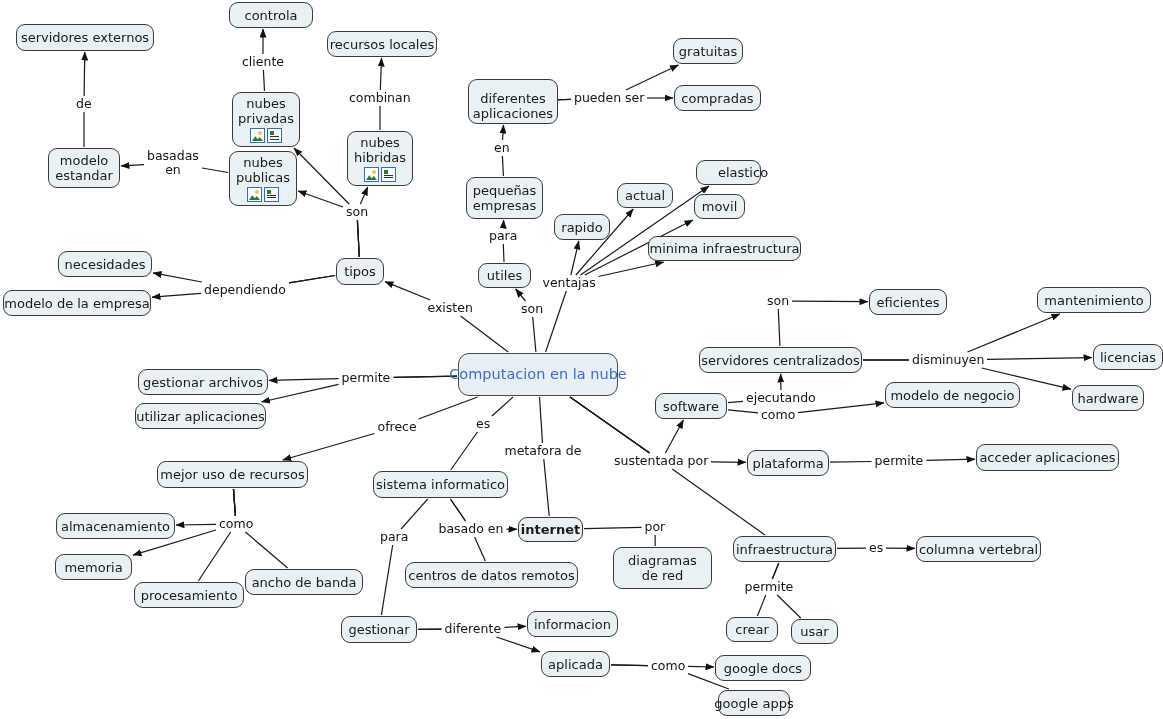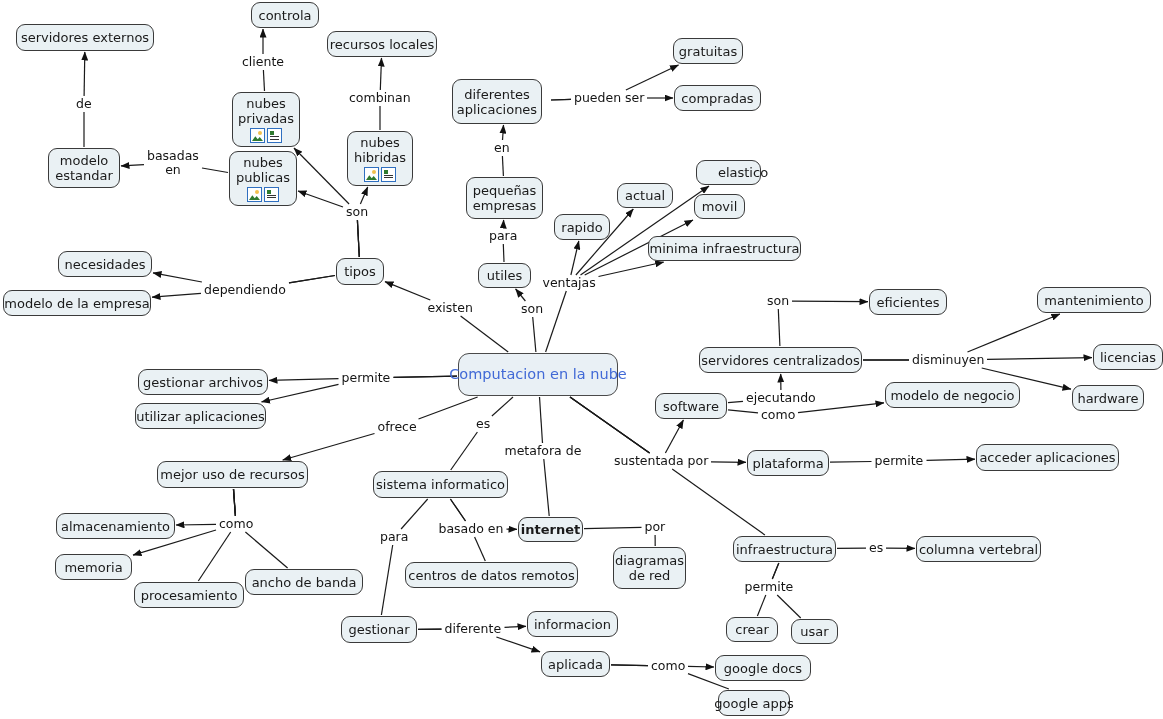--- a/index.html
+++ b/index.html
@@ -215,31 +215,31 @@
         <line x1="418.0" y1="629.3" x2="441.5" y2="629.2" stroke="#1a1a1a" stroke-width="1.2"></line>
         <line x1="496.4" y1="637.0" x2="540.0" y2="651.9" stroke="#1a1a1a" stroke-width="1.2" marker-end="url(#arrowhead)"></line>
         <line x1="611.0" y1="664.8" x2="648.0" y2="665.6" stroke="#1a1a1a" stroke-width="1.2"></line>
         <line x1="688.0" y1="666.4" x2="714.0" y2="667.0" stroke="#1a1a1a" stroke-width="1.2" marker-end="url(#arrowhead)"></line>
         <line x1="611.0" y1="664.8" x2="648.0" y2="665.6" stroke="#1a1a1a" stroke-width="1.2"></line>
         <line x1="688.0" y1="673.6" x2="728.9" y2="689.0" stroke="#1a1a1a" stroke-width="1.2"></line>
       </g>
   </svg>
   <div id="node-group">
       <div class="node" style="left: 16px; top: 24px; width: 138px; height: 27px;"><span class="nlabel">servidores externos</span></div>
-      <div class="node" style="left: 229px; top: 2px; width: 68px; height: 26px; margin-left: 22px;"><span class="nlabel">controla</span></div>
+      <div class="node" style="left: 229px; top: 2px; width: 84px; height: 26px;"><span class="nlabel">controla</span></div>
       <div class="node" style="left: 327px; top: 31px; width: 110px; height: 26px;"><span class="nlabel">recursos locales</span></div>
       <div class="node" style="left: 232px; top: 92px; width: 68px; height: 55px;"><span class="nlabel">nubes
 privadas</span><div class="icons"><span class="mini-ico pic"></span><span class="mini-ico doc"></span></div></div>
       <div class="node" style="left: 347px; top: 131px; width: 66px; height: 55px;"><span class="nlabel">nubes
 hibridas</span><div class="icons"><span class="mini-ico pic"></span><span class="mini-ico doc"></span></div></div>
       <div class="node" style="left: 229px; top: 151px; width: 68px; height: 55px;"><span class="nlabel">nubes
 publicas</span><div class="icons"><span class="mini-ico pic"></span><span class="mini-ico doc"></span></div></div>
       <div class="node" style="left: 48px; top: 148px; width: 72px; height: 40px;"><span class="nlabel">modelo
 estandar</span></div>
-      <div class="node" style="left: 452px; top: 79px; width: 90px; height: 45px;"><span class="nlabel">diferentes
+      <div class="node" style="left: 468px; top: 79px; width: 90px; height: 45px; justify-content: flex-end;"><span class="nlabel">diferentes
 aplicaciones</span></div>
       <div class="node" style="left: 673px; top: 38px; width: 70px; height: 26px;"><span class="nlabel">gratuitas</span></div>
       <div class="node" style="left: 674px; top: 85px; width: 87px; height: 26px;"><span class="nlabel">compradas</span></div>
       <div class="node" style="left: 466px; top: 177px; width: 77px; height: 42px;"><span class="nlabel">pequeñas
 empresas</span></div>
       <div class="node" style="left: 696px; top: 160px; width: 65px; height: 25px; padding-left: 35px;"><span class="nlabel">elastico</span></div>
       <div class="node" style="left: 617px; top: 183px; width: 56px; height: 25px;"><span class="nlabel">actual</span></div>
       <div class="node" style="left: 694px; top: 194px; width: 51px; height: 25px;"><span class="nlabel">movil</span></div>
       <div class="node" style="left: 554px; top: 214px; width: 56px; height: 26px;"><span class="nlabel">rapido</span></div>
       <div class="node" style="left: 648px; top: 236px; width: 153px; height: 25px;"><span class="nlabel">minima infraestructura</span></div>
@@ -259,21 +259,21 @@
       <div class="node" style="left: 135px; top: 403px; width: 131px; height: 26px;"><span class="nlabel">utilizar aplicaciones</span></div>
       <div class="node" style="left: 747px; top: 450px; width: 82px; height: 26px;"><span class="nlabel">plataforma</span></div>
       <div class="node" style="left: 976px; top: 444px; width: 143px; height: 27px;"><span class="nlabel">acceder aplicaciones</span></div>
       <div class="node" style="left: 157px; top: 461px; width: 151px; height: 27px;"><span class="nlabel">mejor uso de recursos</span></div>
       <div class="node" style="left: 373px; top: 471px; width: 135px; height: 27px;"><span class="nlabel">sistema informatico</span></div>
       <div class="node" style="left: 733px; top: 536px; width: 103px; height: 26px;"><span class="nlabel">infraestructura</span></div>
       <div class="node" style="left: 916px; top: 536px; width: 125px; height: 26px;"><span class="nlabel">columna vertebral</span></div>
       <div class="node" style="left: 56px; top: 513px; width: 119px; height: 26px;"><span class="nlabel">almacenamiento</span></div>
       <div class="node" style="left: 518px; top: 517px; width: 65px; height: 25px; font-weight: bold;"><span class="nlabel">internet</span></div>
       <div class="node" style="left: 55px; top: 554px; width: 77px; height: 26px;"><span class="nlabel">memoria</span></div>
-      <div class="node" style="left: 613px; top: 547px; width: 73px; height: 42px;"><span class="nlabel">diagramas
+      <div class="node" style="left: 613px; top: 547px; width: 99px; height: 42px;"><span class="nlabel">diagramas
 de red</span></div>
       <div class="node" style="left: 405px; top: 562px; width: 173px; height: 26px;"><span class="nlabel">centros de datos remotos</span></div>
       <div class="node" style="left: 245px; top: 569px; width: 118px; height: 26px;"><span class="nlabel">ancho de banda</span></div>
       <div class="node" style="left: 134px; top: 582px; width: 110px; height: 26px;"><span class="nlabel">procesamiento</span></div>
       <div class="node" style="left: 726px; top: 617px; width: 52px; height: 25px;"><span class="nlabel">crear</span></div>
       <div class="node" style="left: 791px; top: 619px; width: 47px; height: 25px;"><span class="nlabel">usar</span></div>
       <div class="node" style="left: 341px; top: 616px; width: 76px; height: 27px;"><span class="nlabel">gestionar</span></div>
       <div class="node" style="left: 527px; top: 611px; width: 91px; height: 26px;"><span class="nlabel">informacion</span></div>
       <div class="node" style="left: 541px; top: 651px; width: 69px; height: 26px;"><span class="nlabel">aplicada</span></div>
       <div class="node" style="left: 715px; top: 655px; width: 96px; height: 26px;"><span class="nlabel">google docs</span></div>

